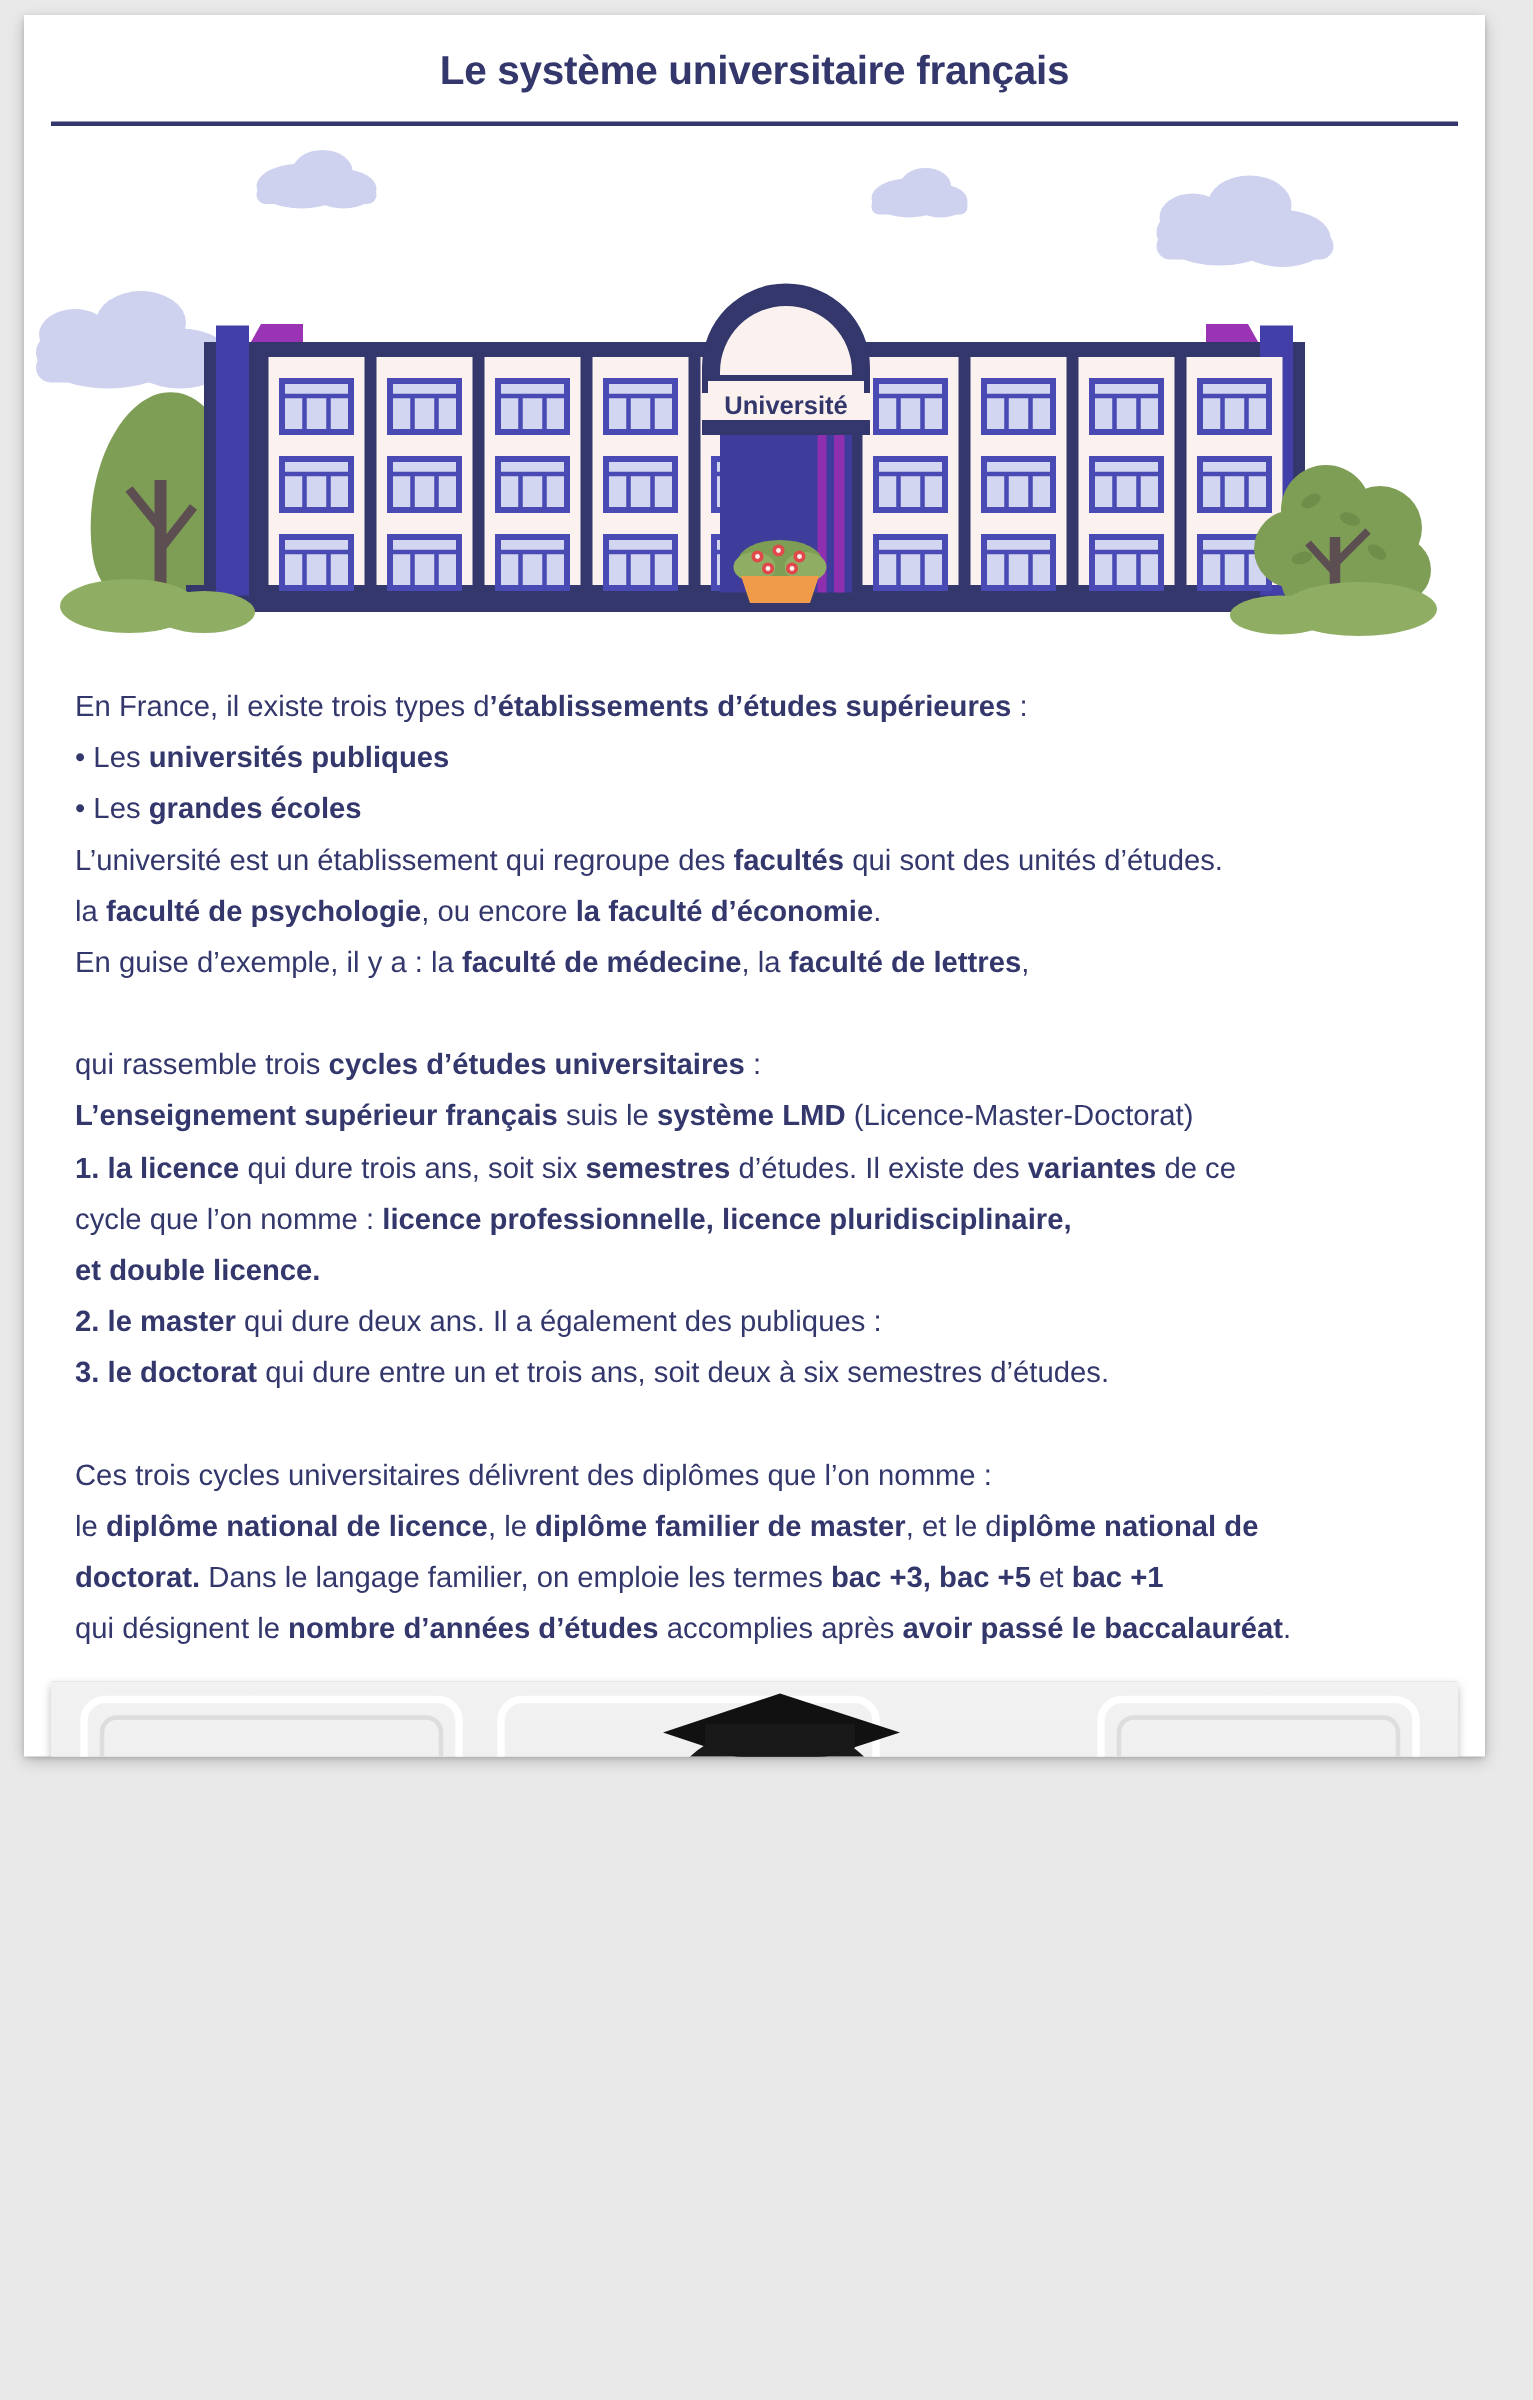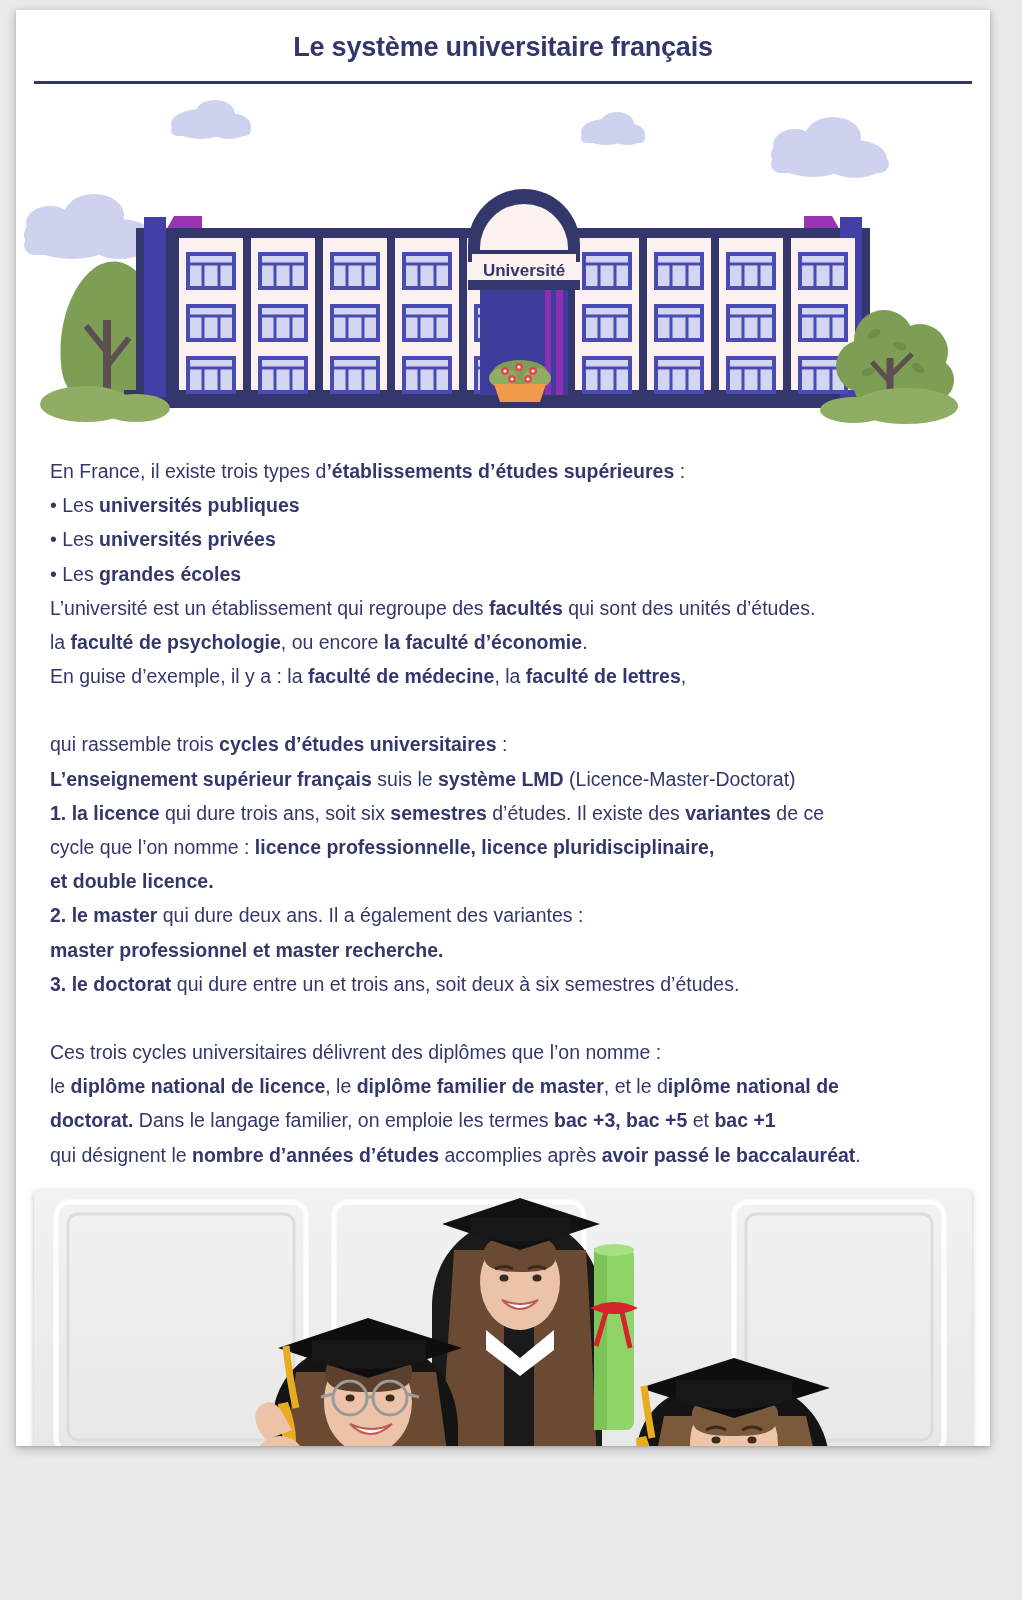--- a/index.html
+++ b/index.html
@@ -12,21 +12,21 @@
     height: 1600px;
     overflow: hidden;
     font-family: "Liberation Sans", sans-serif;
   }
 
   .page {
     position: absolute;
     left: 16px;
     top: 10px;
     width: 974px;
-    height: 1436px;
+    height: 1161px;
     background: #ffffff;
     box-shadow: 0 3px 10px rgba(0,0,0,0.22), 0 1px 3px rgba(0,0,0,0.15);
     overflow: hidden;
   }
 
   
   .title {
     margin: 0;
     padding-top: 22px;
     text-align: center;
@@ -279,35 +279,33 @@
         </g>
 
       </g>
     </svg>
   </div>
 
   <div class="body-text">
     <div>
         <p><span>En France, il existe trois types d</span><b>’établissements d’études supérieures</b><span> :</span></p>
         <p><span>• Les </span><b>universités publiques</b></p>
-        <p><span>• Les </span><b>universités privées</b></p>
         <p><span>• Les </span><b>grandes écoles</b></p>
         <p><span>L’université est un établissement qui regroupe des </span><b>facultés</b><span> qui sont des unités d’études.</span></p>
         <p><span>la </span><b>faculté de psychologie</b><span>, ou encore </span><b>la faculté d’économie</b><span>.</span></p>
         <p><span>En guise d’exemple, il y a : la </span><b>faculté de médecine</b><span>, la </span><b>faculté de lettres</b><span>,</span></p>
       </div>
     <div class="blank"></div>
     <div>
         <p><span>qui rassemble trois </span><b>cycles d’études universitaires</b><span>  :</span></p>
         <p><b>L’enseignement supérieur français</b><span> suis le </span><b>système LMD</b><span> (Licence-Master-Doctorat)</span></p>
         <p><b>1.  la licence</b><span> qui dure trois ans, soit six </span><b>semestres</b><span> d’études. Il existe des </span><b>variantes</b><span> de ce</span></p>
         <p><span> cycle que l’on nomme : </span><b>licence professionnelle, licence pluridisciplinaire,</b></p>
         <p><b> et double licence.</b></p>
-        <p><b>2. le master</b><span> qui dure deux ans. Il a également des variantes :</span></p>
-        <p><b>master professionnel et master recherche.</b></p>
+        <p><b>2. le master</b><span> qui dure deux ans. Il a également des publiques :</span></p>
         <p><b>3. le doctorat</b><span> qui dure entre un et trois ans, soit deux à six semestres d’études.</span></p>
       </div>
     <div class="blank"></div>
     <div>
         <p><span>Ces trois cycles universitaires délivrent des diplômes que l’on nomme :</span></p>
         <p><span>le </span><b>diplôme national de licence</b><span>, le </span><b>diplôme familier de master</b><span>, et le d</span><b>iplôme national de</b></p>
         <p><b>doctorat.</b><span> Dans le langage familier, on emploie les termes </span><b>bac +3, bac +5</b><span> et </span><b>bac +1</b></p>
         <p><span>qui désignent le </span><b>nombre d’années d’études</b><span> accomplies après </span><b>avoir passé le baccalauréat</b><span>.</span></p>
       </div>
   </div>

